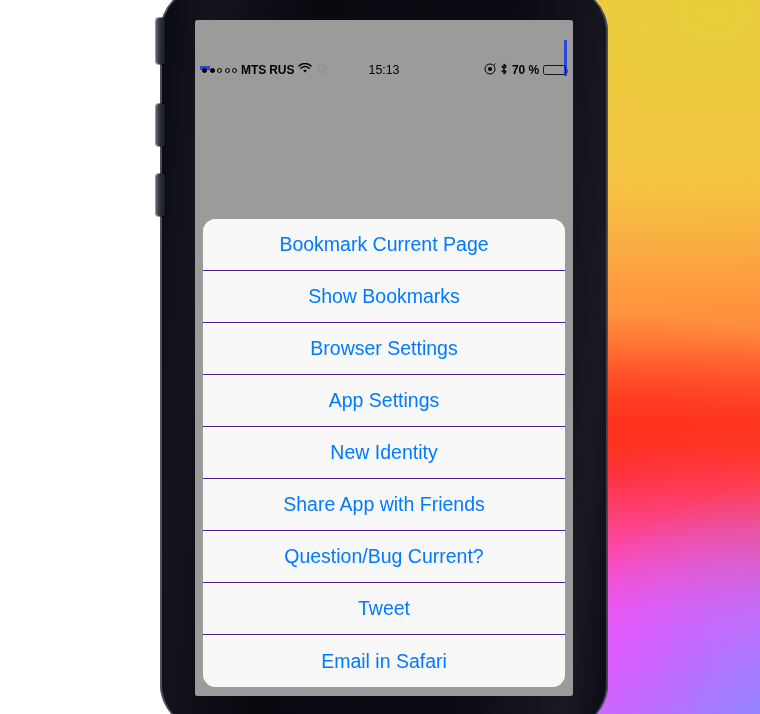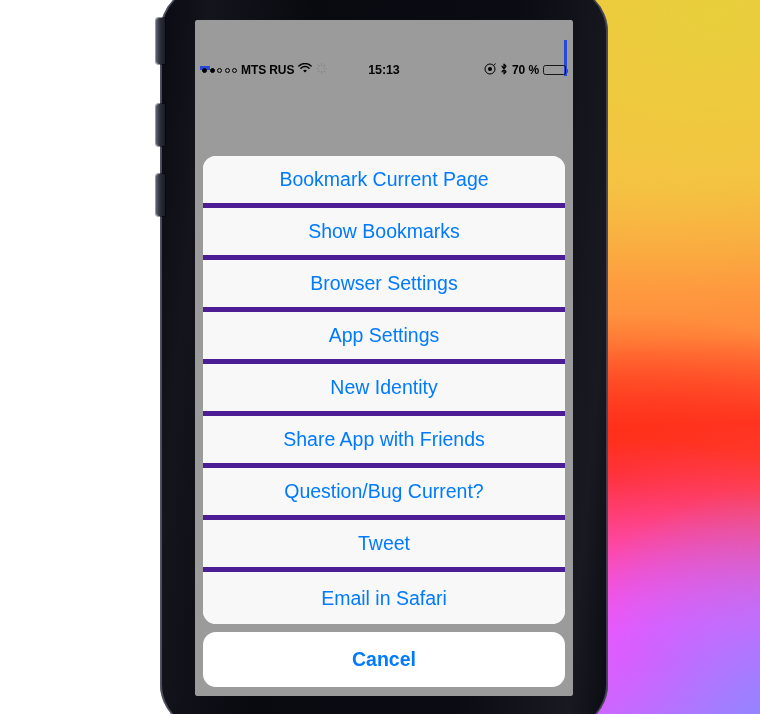--- a/index.html
+++ b/index.html
@@ -111,21 +111,21 @@
     box-sizing: border-box;
     letter-spacing: -0.1px;
     margin-top: 40px;
   }
   #sb-left { display: flex; align-items: center; gap: 4px; }
   #sb-center {
     position: absolute;
     left: 0; right: 0;
     text-align: center;
     font-size: 12.5px;
-    font-weight: bold;
+    font-weight: normal;
     pointer-events: none;
   }
   #sb-right {
     margin-left: auto;
     display: flex;
     align-items: center;
     gap: 4px;
     z-index: 2;
   }
   .sig-dots { display: flex; align-items: center; gap: 2.5px; }
@@ -172,21 +172,21 @@
     overflow: hidden;
   }
   .sheet-item {
     height: 52px;
     display: flex;
     align-items: center;
     justify-content: center;
     color: #007aff;
     font-size: 19.5px;
     background: #f8f8f8;
-    border-bottom: 5px solid #4c1d95;
+    border-bottom: 1px solid #4c1d95;
     box-sizing: border-box;
     cursor: pointer;
     user-select: none;
   }
   .sheet-item:last-child { border-bottom: none; }
 
   #cancel-button {
     margin-top: 8px;
     height: 55px;
     background: #ffffff;
@@ -280,17 +280,16 @@
         <div class="sheet-item">Bookmark Current Page</div>
         <div class="sheet-item">Show Bookmarks</div>
         <div class="sheet-item">Browser Settings</div>
         <div class="sheet-item">App Settings</div>
         <div class="sheet-item">New Identity</div>
         <div class="sheet-item">Share App with Friends</div>
         <div class="sheet-item">Question/Bug Current?</div>
         <div class="sheet-item">Tweet</div>
         <div class="sheet-item">Email in Safari</div>
       </div>
-      <div id="cancel-button">Cancel</div>
     </div>
 
   </div>
 </div>
 
 </body></html>

